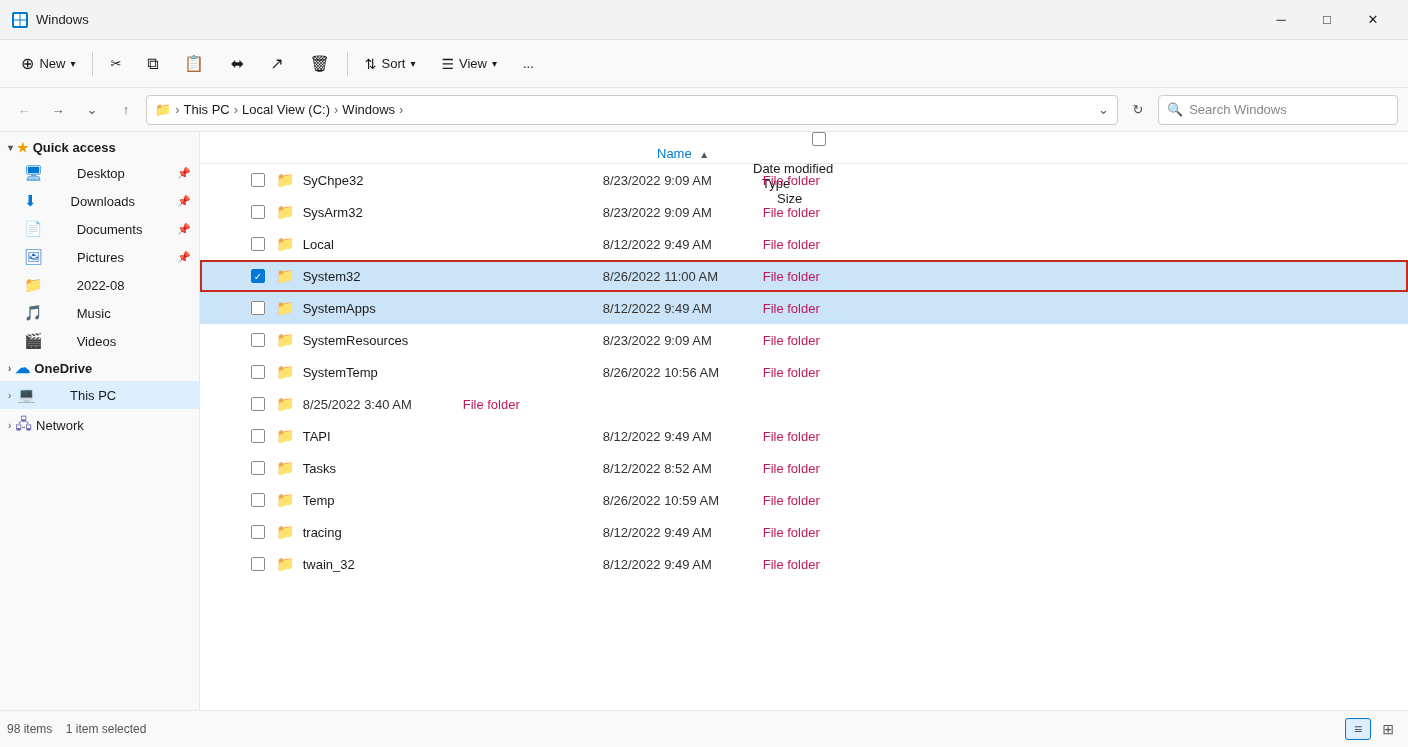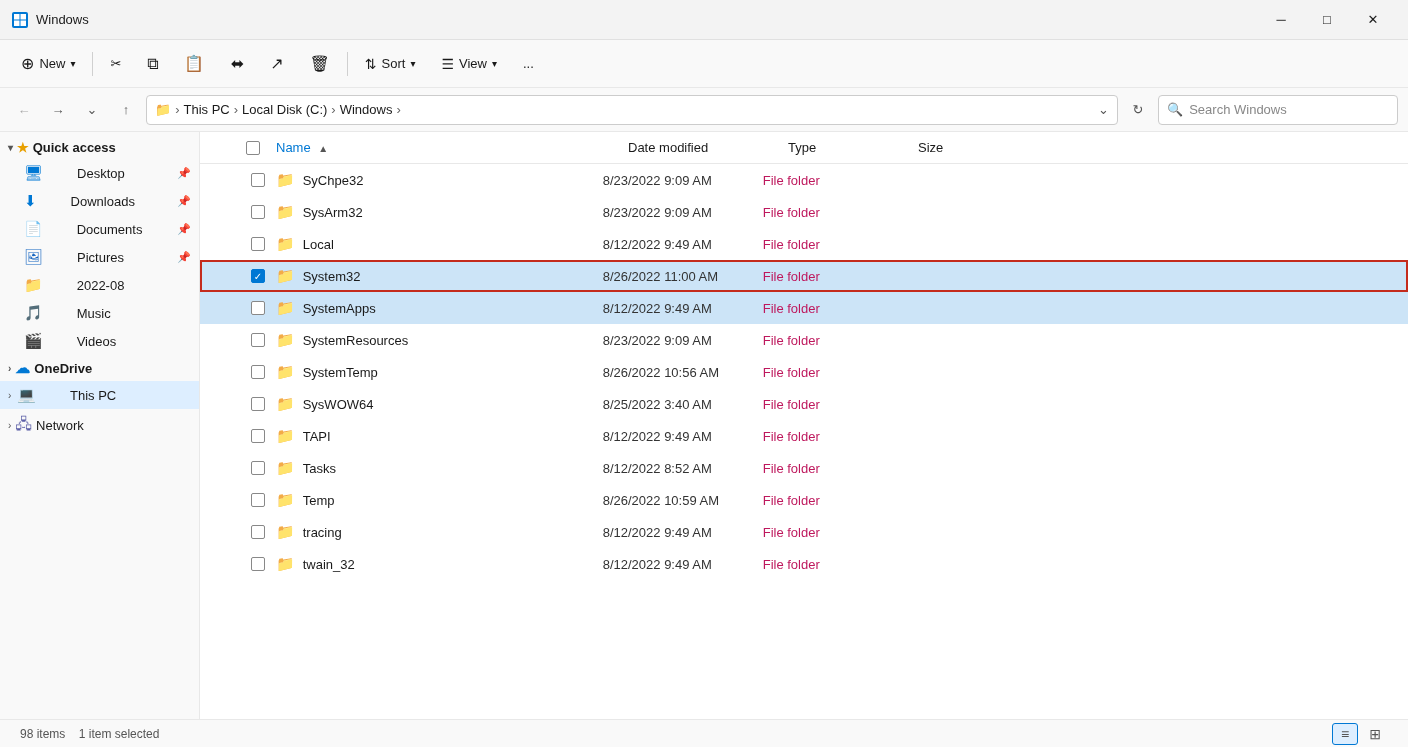--- a/index.html
+++ b/index.html
@@ -198,20 +198,21 @@
     }
     .column-header {
       display: flex;
       align-items: center;
       padding: 0 0 0 46px;
       border-bottom: 1px solid #e8e8e8;
       background: white;
       height: 32px;
       font-size: 13px;
       color: #1a1a1a;
+      flex-direction: column;
     }
     .col-checkbox {
       width: 24px;
       margin-right: 6px;
     }
     .col-name { width: 340px; cursor: pointer; color: #0078d4; font-weight: 400; }
     .col-date { width: 160px; margin-left: 12px; }
     .col-type { width: 130px; }
     .col-size { width: 100px; }
     .col-sort-arrow { font-size: 10px; color: #555; margin-left: 4px; }
@@ -261,26 +262,26 @@
     }
     .checkbox-box.checked {
       background: #0078d4;
       border-color: #0078d4;
       color: white;
       font-size: 10px;
     }
 
     
     .status-bar {
-      height: 28px;
+      height: 37px;
       background: #f9f9f9;
       border-top: 1px solid #e8e8e8;
       display: flex;
       align-items: center;
-      padding: 0 20px;
+      padding: 0 7px;
       font-size: 12px;
       color: #555;
       justify-content: space-between;
     }
     .status-right {
       display: flex; gap: 4px; align-items: center;
     }
     .view-btn {
       width: 26px; height: 22px;
       background: transparent;
@@ -364,21 +365,21 @@
 <div class="address-bar-row">
   <button class="nav-btn disabled">←</button>
   <button class="nav-btn">→</button>
   <button class="nav-btn">⌄</button>
   <button class="nav-btn">↑</button>
   <div class="address-bar">
     <span style="color:#e8a000;">📁</span>
     <span class="address-sep">›</span>
     <span class="address-part">This PC</span>
     <span class="address-sep">›</span>
-    <span class="address-part">Local Disk (C:)</span>
+    <span class="address-part">Local View (C:)</span>
     <span class="address-sep">›</span>
     <span class="address-part">Windows</span>
     <span class="address-sep">›</span>
     <span class="address-dropdown">⌄</span>
   </div>
   <div class="address-refresh">↻</div>
   <div class="search-bar">
     <span>🔍</span>
     <span style="color:#888;">Search Windows</span>
   </div>
@@ -531,21 +532,20 @@
       <span class="row-name">SystemTemp</span>
       <span class="row-date">8/26/2022 10:56 AM</span>
       <span class="row-type">File folder</span>
       <span class="row-size"></span>
     </div>
         <div class="file-row">
       <div class="row-checkbox">
             <div class="checkbox-box"></div>
           </div>
       <span class="row-icon">📁</span>
-      <span class="row-name">SysWOW64</span>
       <span class="row-date">8/25/2022 3:40 AM</span>
       <span class="row-type">File folder</span>
       <span class="row-size"></span>
     </div>
         <div class="file-row">
       <div class="row-checkbox">
             <div class="checkbox-box"></div>
           </div>
       <span class="row-icon">📁</span>
       <span class="row-name">TAPI</span>

